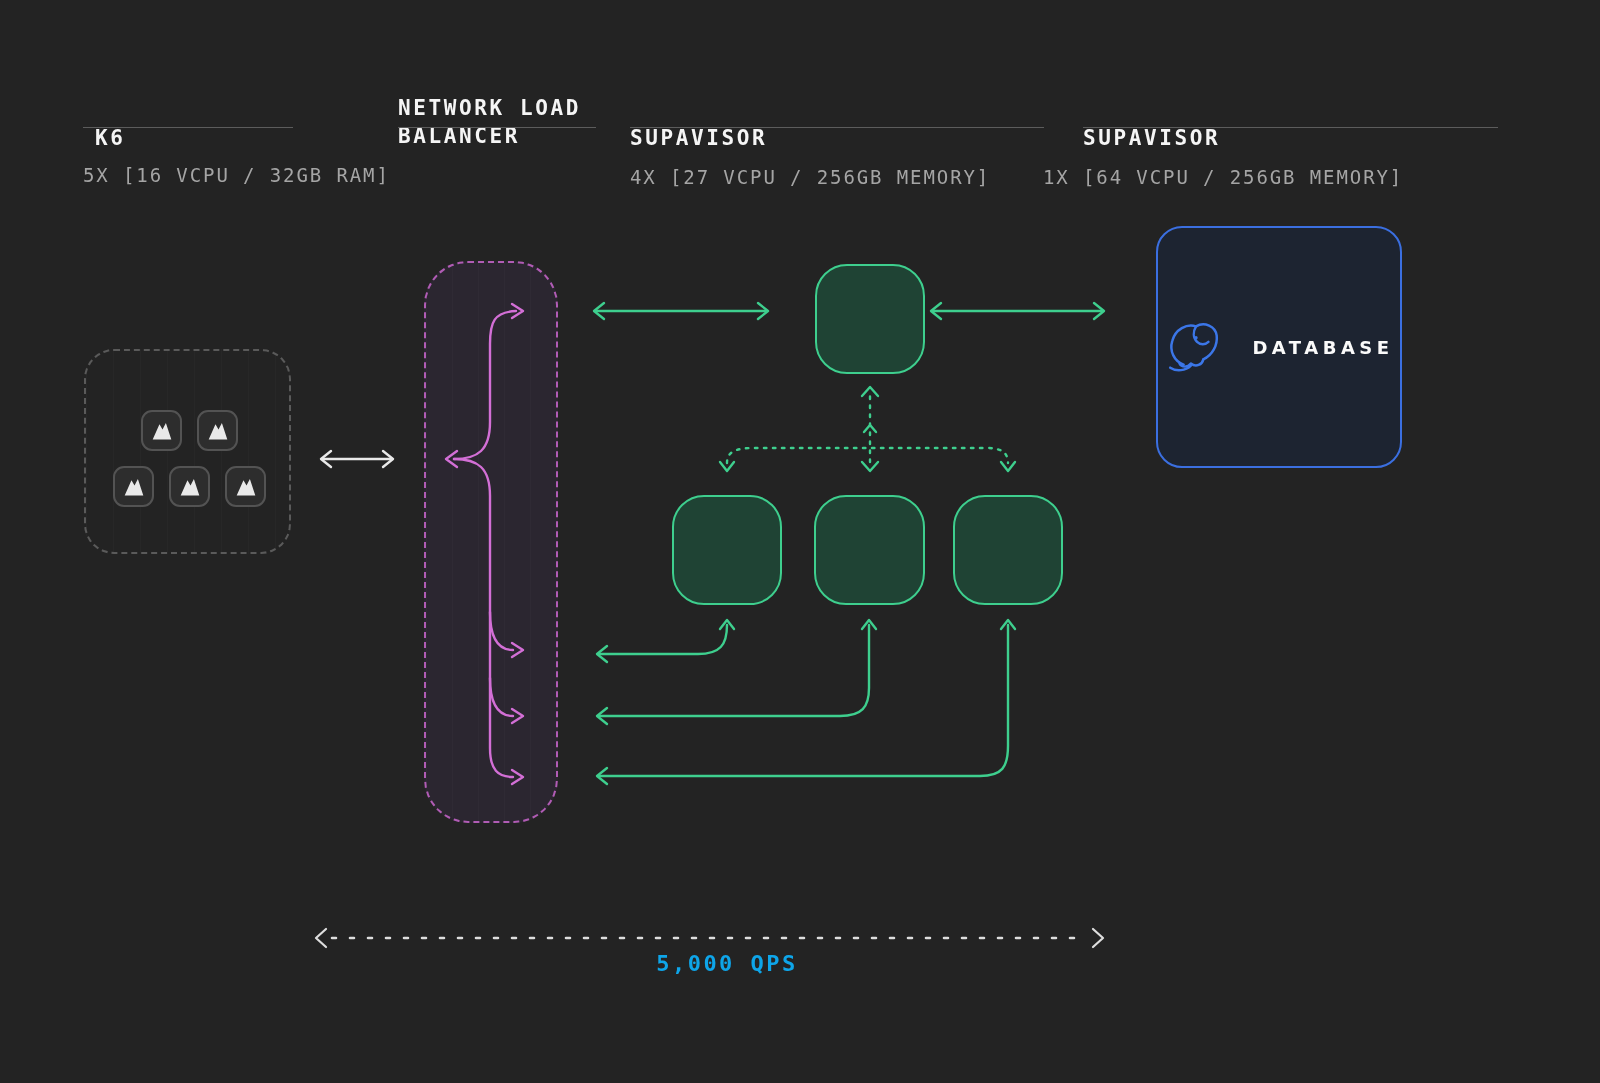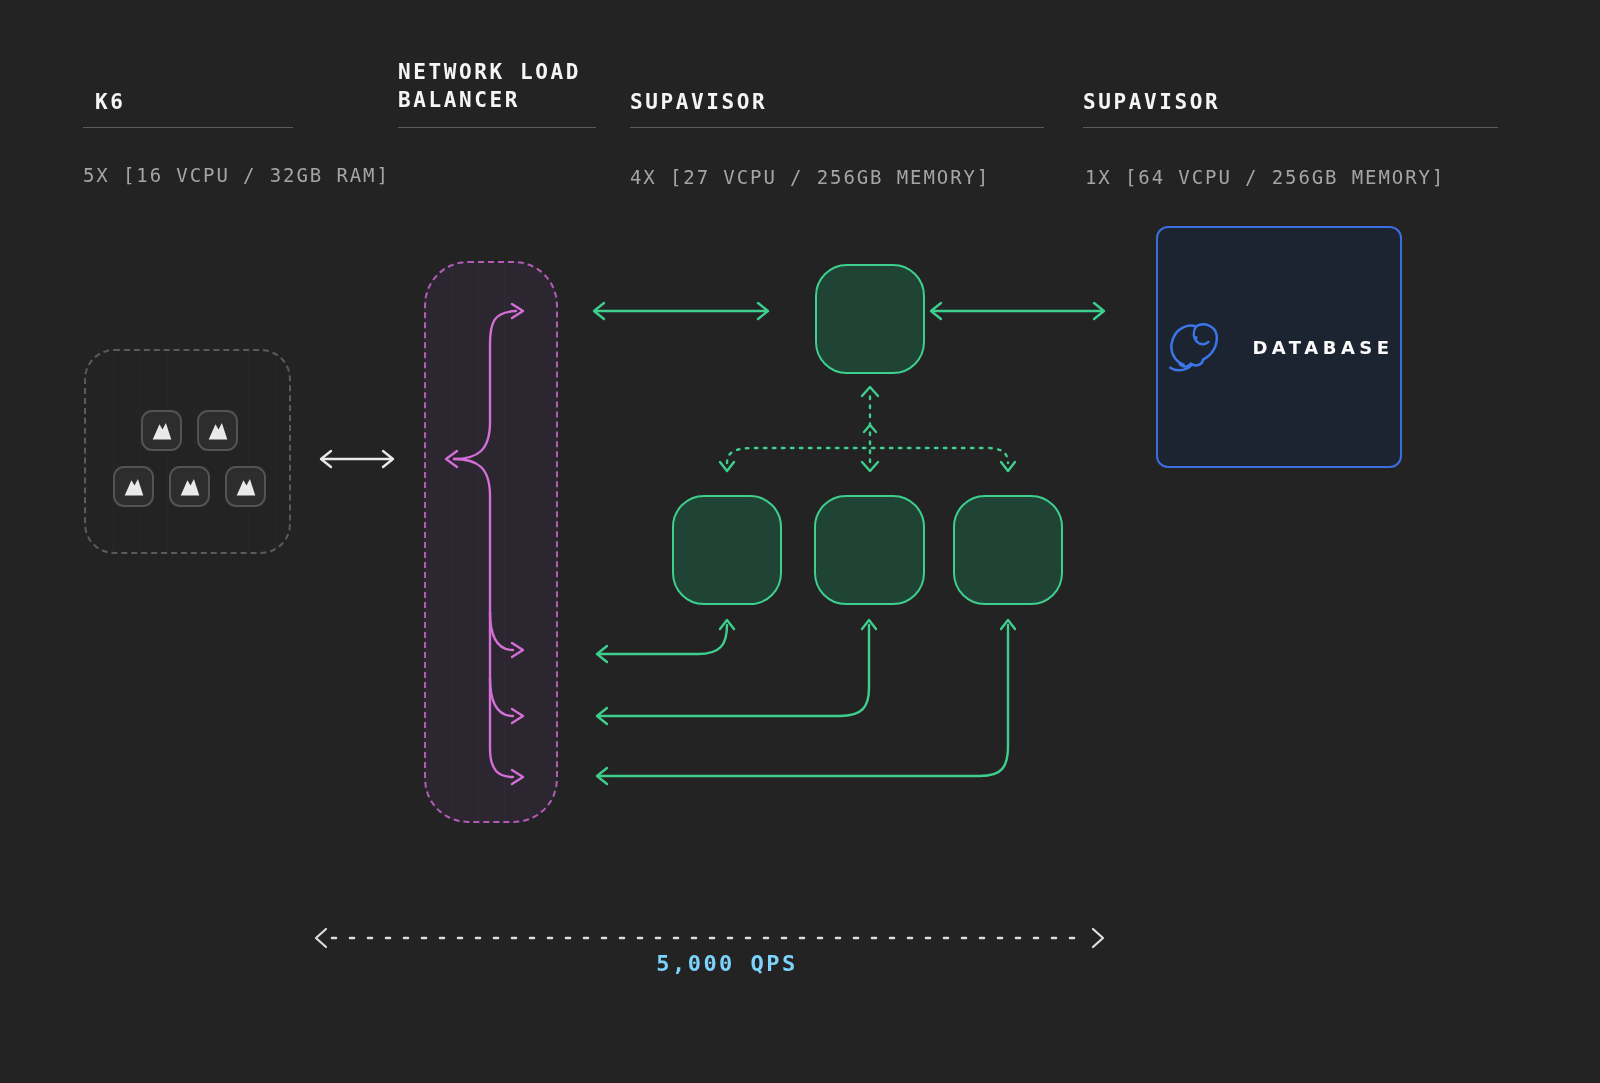--- a/index.html
+++ b/index.html
@@ -3,21 +3,21 @@
 <meta charset="utf-8">
 <style>
   html,body{margin:0;padding:0;background:#232323;}
   .canvas{
     position:relative;width:1600px;height:1083px;background:#232323;overflow:hidden;
     font-family:"DejaVu Sans Mono","Liberation Mono",monospace;
   }
   
   .col-title{
     position:absolute;color:#f5f5f5;font-size:21px;font-weight:bold;
-    letter-spacing:2.6px;line-height:28px;white-space:pre-wrap;
+    letter-spacing:2.6px;line-height:28px;white-space:pre-wrap;margin-top:36px;
   }
   .col-rule{position:absolute;height:1px;background:#5c5c5c;top:127px;}
   .col-sub{
     position:absolute;color:#a5a5a5;font-size:19px;letter-spacing:1.9px;white-space:nowrap;
   }
   
   .k6-box{
     position:absolute;left:84px;top:349px;width:203px;height:201px;
     border:2px dashed #5a5a5a;border-radius:30px;
     background:repeating-linear-gradient(90deg,rgba(255,255,255,0.018) 0 1px,transparent 1px 27px);
@@ -36,31 +36,31 @@
     content:"";position:absolute;inset:0;border-radius:44px;
     background:repeating-linear-gradient(90deg,rgba(255,255,255,0.02) 0 1px,transparent 1px 26px);
   }
   
   .sv-node{
     position:absolute;border:2px solid #3ecf8e;border-radius:32px;background:#1f4334;box-sizing:border-box;
   }
   
   .db-box{
     position:absolute;left:1156px;top:226px;width:246px;height:242px;
-    border:2px solid #3b6fe0;border-radius:12px;background:#1d2431;box-sizing:border-box;
+    border:2px solid #3b6fe0;border-radius:26px;background:#1d2431;box-sizing:border-box;
     display:flex;align-items:center;justify-content:center;gap:26px;
   }
   .db-label{
     font-family:"DejaVu Sans","Liberation Sans",sans-serif;
     color:#fafafa;font-size:18px;font-weight:bold;letter-spacing:4.5px;
   }
   
   .qps-label{
     position:absolute;left:527px;top:951px;width:400px;text-align:center;
-    color:#7dd3fc;font-size:22px;font-weight:bold;letter-spacing:2.5px;
+    color:#0ea5e9;font-size:22px;font-weight:bold;letter-spacing:2.5px;
   }
   svg.overlay{position:absolute;left:0;top:0;}
   .nofill{fill:none;}
 </style>
 </head>
 <body>
 
 <div class="canvas">
 
   <div class="col-title" style="left:95px;top:88px;">K6</div>
@@ -68,21 +68,21 @@
   <div class="col-title" style="left:630px;top:88px;">SUPAVISOR</div>
   <div class="col-title" style="left:1083px;top:88px;">SUPAVISOR</div>
 
   <div class="col-rule" style="left:83px;width:210px;"></div>
   <div class="col-rule" style="left:398px;width:198px;"></div>
   <div class="col-rule" style="left:630px;width:414px;"></div>
   <div class="col-rule" style="left:1083px;width:415px;"></div>
 
   <div class="col-sub" style="left:83px;top:164px;">5X [16 VCPU / 32GB RAM]</div>
   <div class="col-sub" style="left:630px;top:166px;">4X [27 VCPU / 256GB MEMORY]</div>
-  <div class="col-sub" style="left:1085px;top:166px;">1X [64 VCPU / 256GB MEMORY]</div>
+  <div class="col-sub" style="left:1043px;top:166px;">1X [64 VCPU / 256GB MEMORY]</div>
 
   <div class="k6-box">
     <div class="k6-icon" style="left:55px;top:59px;">
       <svg width="24" height="22" viewBox="0 0 28 26">
           <path d="M3 23 L11 5 L14.6 11.2 L18.6 3.4 L25 23 Z" fill="#e9e9e9"></path>
         </svg>
     </div>
     <div class="k6-icon" style="left:111px;top:59px;">
       <svg width="24" height="22" viewBox="0 0 28 26">
           <path d="M3 23 L11 5 L14.6 11.2 L18.6 3.4 L25 23 Z" fill="#e9e9e9"></path>

